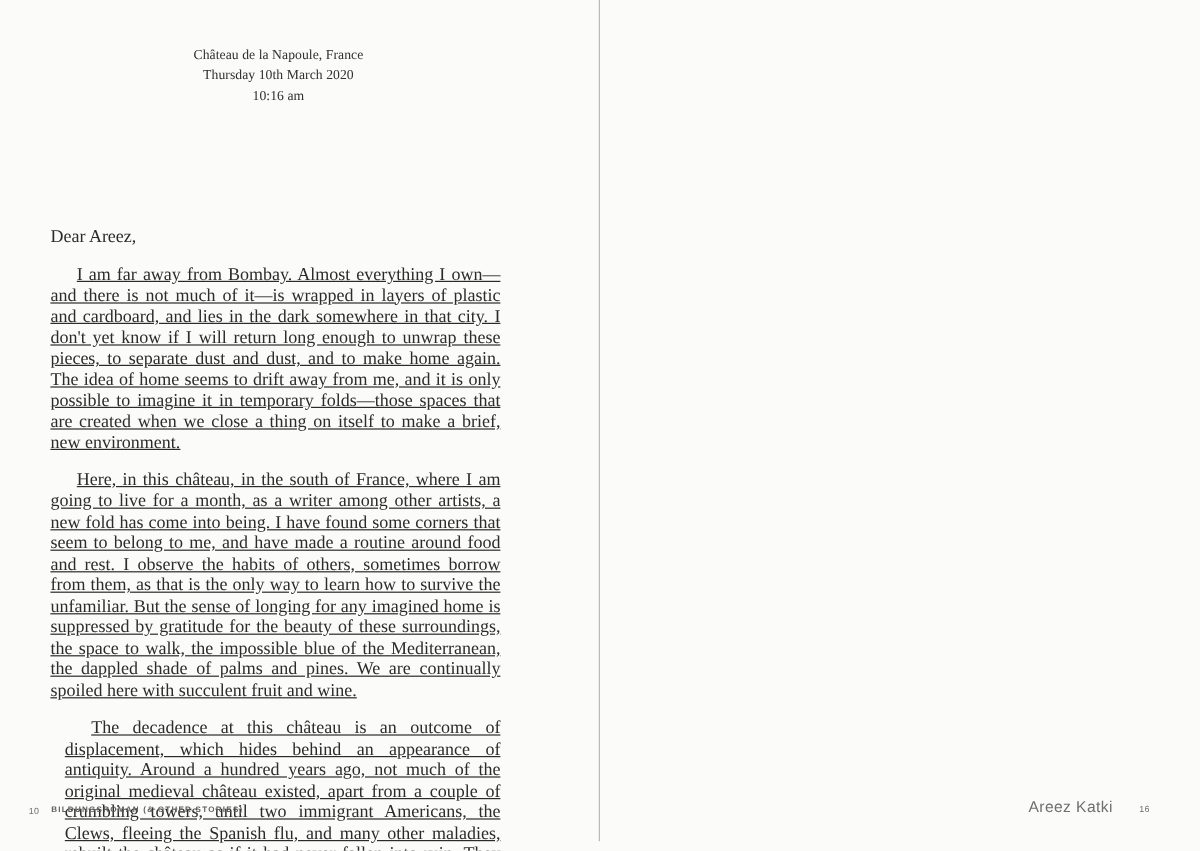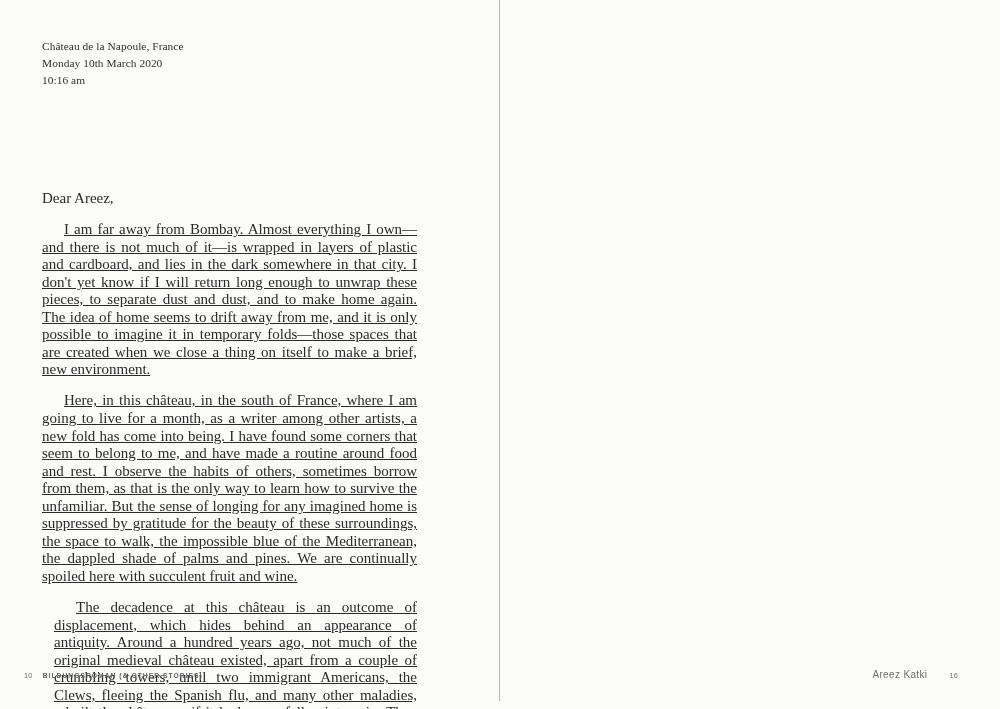--- a/index.html
+++ b/index.html
@@ -43,21 +43,21 @@
   .letter-head {
     position: absolute;
     left: 42px;
     top: 38px;
     width: 380px;
     font-size: 11.4px;
     line-height: 17.2px;
     color: #2f2f2f;
     letter-spacing: 0.05px;
   }
-  .letter-head .hline { display: block; white-space: nowrap; }
+  .letter-head .hline { display: block; white-space: nowrap; text-align: center; }
 
   
   .col {
     position: absolute;
     font-size: 15px;
     line-height: 17.55px;
     text-align: justify;
     text-justify: inter-word;
     color: #2b2b2b;
     -webkit-hyphens: none;
@@ -106,37 +106,37 @@
     color: #6f6f6f;
   }
   .running-title {
     font-weight: bold;
     letter-spacing: 1.05px;
     font-size: 6.7px;
     color: #5e5e5e;
   }
   .author-name {
     letter-spacing: 0.35px;
-    font-size: 10px;
+    font-size: 13px;
     color: #6f6f6f;
     margin-left: 36px;
   }
 </style>
 </head>
 <body>
 
 <div class="spread">
 
   <div class="gutter-rule"></div>
 
   <div class="page page-left">
 
     <div class="letter-head">
       <span class="hline">Château de la Napoule, France</span>
-      <span class="hline">Monday 10th March 2020</span>
+      <span class="hline">Thursday 10th March 2020</span>
       <span class="hline">10:16 am</span>
     </div>
 
     <div class="col col-left">
       <p class="salutation no-indent">Dear Areez,</p>
       <p>I am far away from Bombay. Almost everything I own—and there is not much of it—is wrapped in layers of plastic and cardboard, and lies in the dark somewhere in that city. I don't yet know if I will return long enough to unwrap these pieces, to separate dust and dust, and to make home again. The idea of home seems to drift away from me, and it is only possible to imagine it in temporary folds—those spaces that are created when we close a thing on itself to make a brief, new environment.</p>
       <p>Here, in this château, in the south of France, where I am going to live for a month, as a writer among other artists, a new fold has come into being. I have found some corners that seem to belong to me, and have made a routine around food and rest. I observe the habits of others, sometimes borrow from them, as that is the only way to learn how to survive the unfamiliar. But the sense of longing for any imagined home is suppressed by gratitude for the beauty of these surroundings, the space to walk, the impossible blue of the Mediterranean, the dappled shade of palms and pines. We are continually spoiled here with succulent fruit and wine.</p>
       <p>The decadence at this château is an outcome of displacement, which hides behind an appearance of antiquity. Around a hundred years ago, not much of the original medieval château existed, apart from a couple of crumbling towers, until two immigrant Americans, the Clews, fleeing the Spanish flu, and many other maladies, rebuilt the château as if it had never fallen into ruin. They wanted to displace time while living through their own displacement.</p>
     </div>
 

